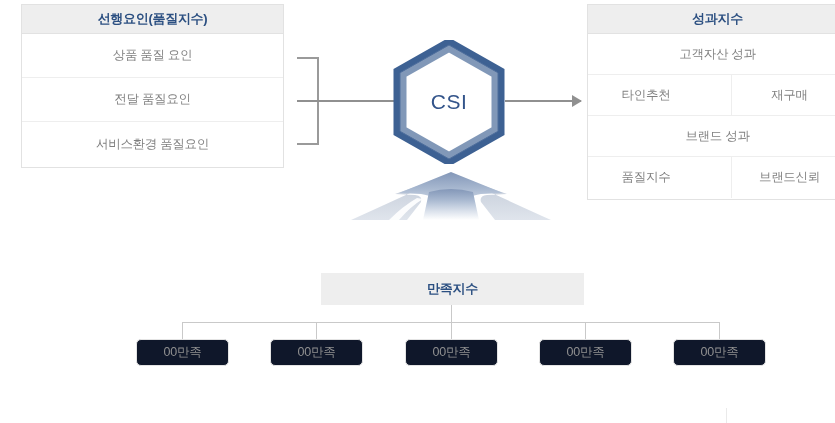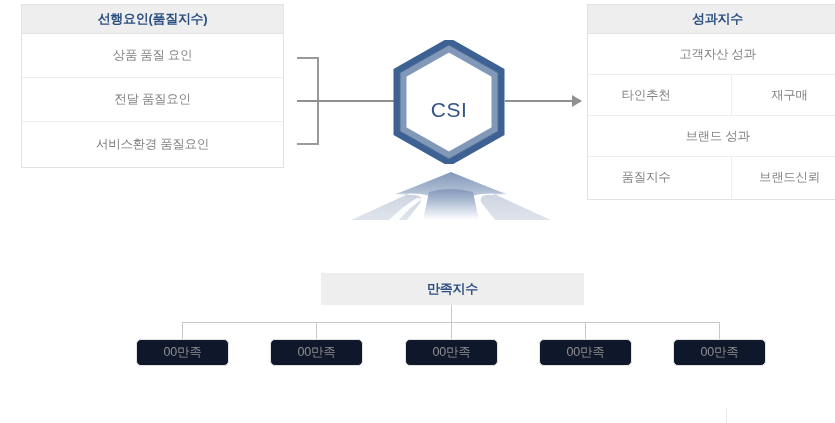--- a/index.html
+++ b/index.html
@@ -110,21 +110,21 @@
   }
 
   
   .hexagon-wrap {
     position: absolute;
     left: 372px; top: 40px;
     width: 112px; height: 124px;
   }
   .hex-label {
     position: absolute;
-    left: 0; top: 8px;
+    left: 0; top: 0;
     width: 112px; height: 124px;
     display: flex;
     align-items: center;
     justify-content: center;
     font-size: 21px;
     color: #33548a;
     letter-spacing: 0.5px;
     font-family: "Liberation Sans", sans-serif;
   }
 

